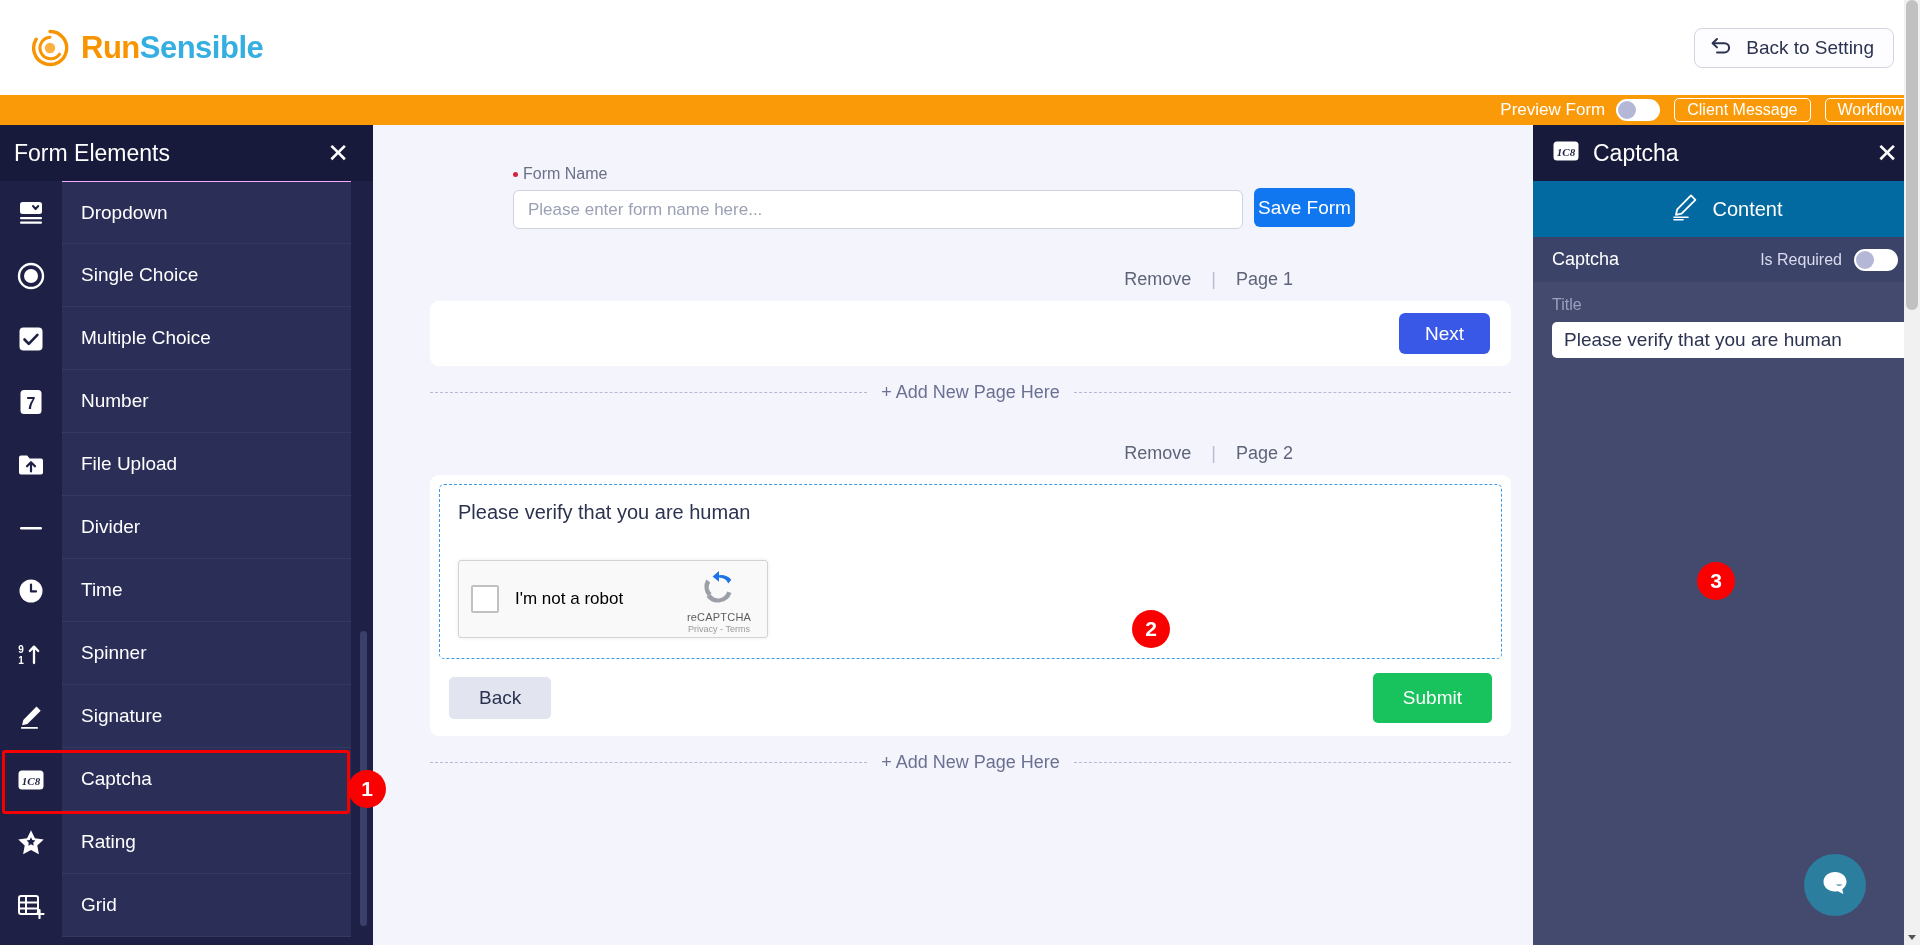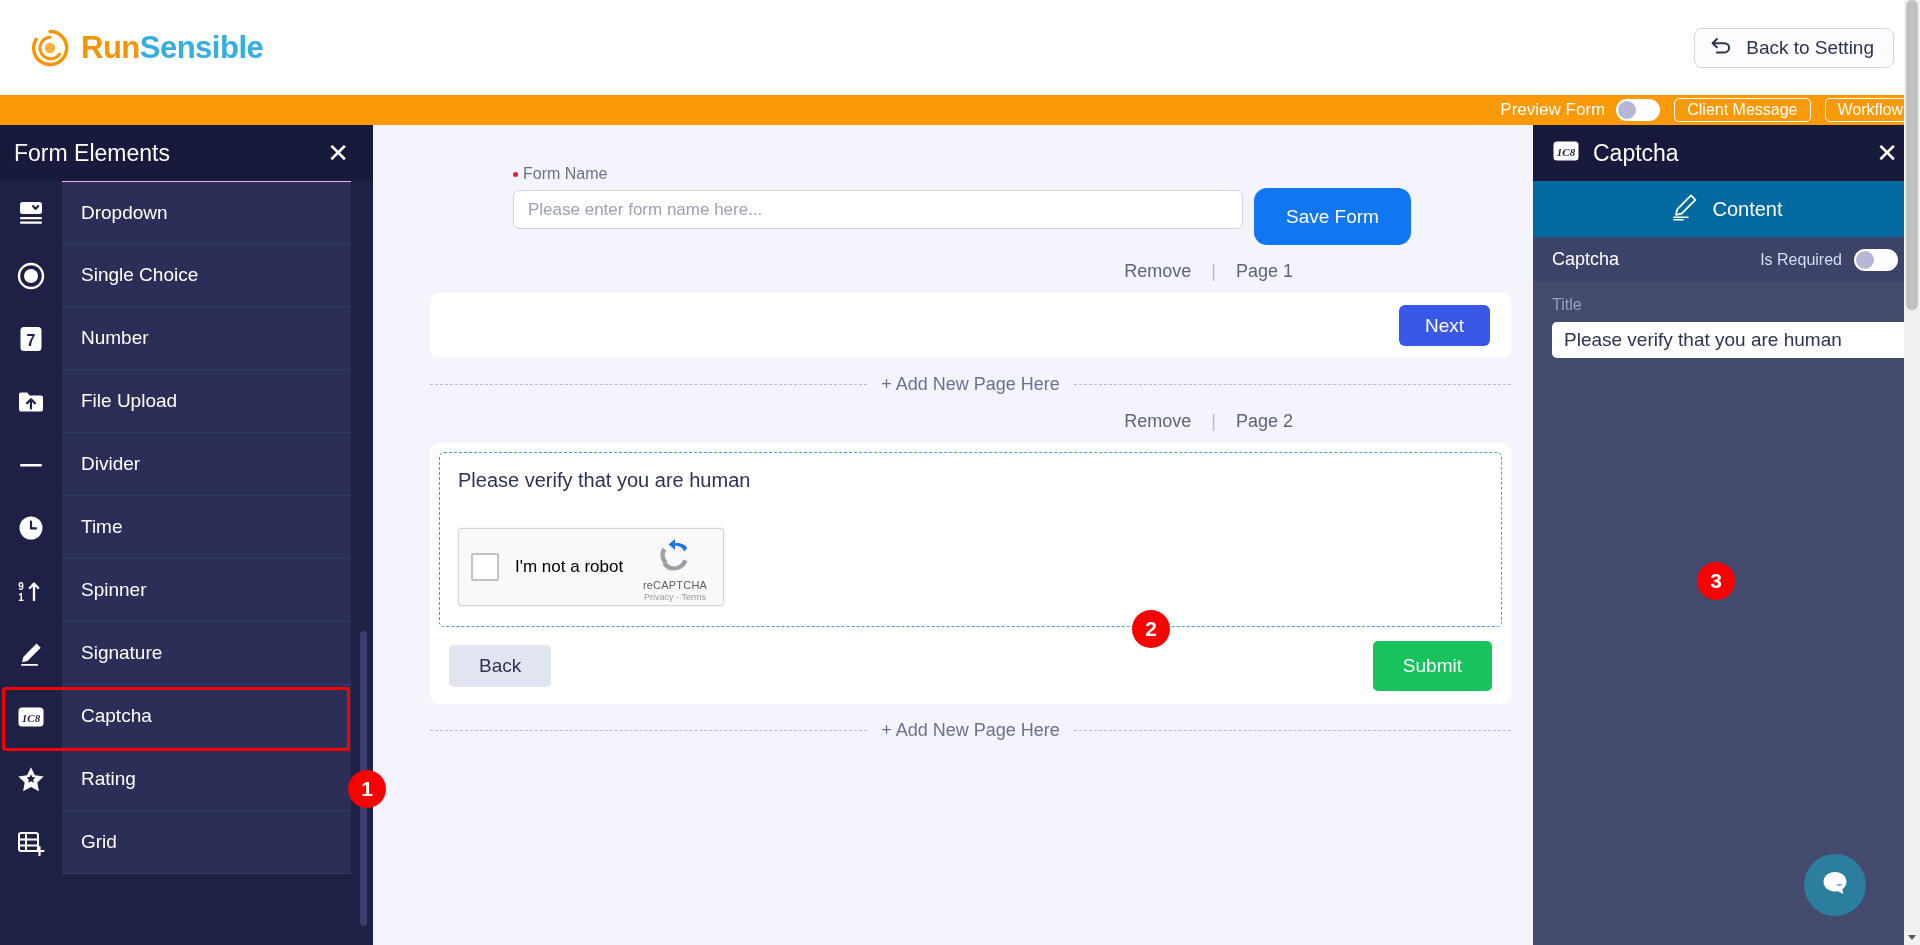--- a/index.html
+++ b/index.html
@@ -125,28 +125,28 @@
   .fn-wrap { width: 730px; }
   .fn-label { font-size: 16px; color: #6a7086; margin-bottom: 7px; display: flex; align-items: center; gap: 5px;}
   .req-dot { width: 5px; height: 5px; border-radius: 50%; background: #d8213a; display: inline-block;}
   .fn-input {
     width: 100%; height: 39px; border: 1px solid #cfd3e0; border-radius: 6px;
     background: #ffffff; padding: 0 14px; font-size: 17px; color: #2b3350;
     font-family: "Liberation Sans", sans-serif;
   }
   .fn-input::placeholder { color: #9ba1b4; }
   .save-btn {
-    height: 57px; margin-top: 23px; padding: 0 32px;
-    background: #1177f0; color: #ffffff; border: none; border-radius: 13px;
+    height: 39px; margin-top: 23px; padding: 0 4px;
+    background: #1177f0; color: #ffffff; border: none; border-radius: 6px;
     font-size: 19px; cursor: pointer; font-family: "Liberation Sans", sans-serif;
   }
 
   .page-meta {
     display: flex; align-items: center; justify-content: flex-end;
-    gap: 20px; padding: 0 240px 0 0; margin-top: 16px;
+    gap: 20px; padding: 0 240px 0 0; margin-top: 40px;
     font-size: 18px; color: #5e6478;
   }
   .page-meta .sep { color: #b8bcd0; }
   .page-meta span { cursor: pointer; }
 
   .page-card {
     margin: 11px 22px 0 57px; background: #ffffff;
     border-radius: 9px; min-height: 63px;
     display: flex; align-items: center; justify-content: flex-end;
     padding: 12px 21px;
@@ -166,21 +166,21 @@
   .page2-card {
     margin: 11px 22px 0 57px; background: #ffffff; border-radius: 9px;
     padding: 9px 9px 11px 9px;
   }
   .captcha-block {
     border: 1px dashed #3d9ae8; border-radius: 5px;
     padding: 16px 18px 20px 18px; position: relative;
   }
   .captcha-title { font-size: 20px; color: #2b3350; margin-bottom: 11px; }
   .recaptcha {
-    width: 266px; height: 78px; background: #f9f9f9;
+    width: 310px; height: 78px; background: #f9f9f9;
     border: 1px solid #d3d3d3; border-radius: 3px;
     box-shadow: 0 0 4px rgba(0,0,0,.08);
     display: flex; align-items: center; padding: 0 12px;
     position: relative;
     margin-top: 36px;
   }
   .rc-box {
     width: 28px; height: 28px; background: #ffffff;
     border: 2px solid #c1c1c1; border-radius: 2px; flex: none;
   }
@@ -325,20 +325,29 @@
     <div class="el-item">
       <span class="el-icon">
         <svg width="28" height="28" viewBox="0 0 28 28">
             <circle cx="14" cy="14" r="12" fill="none" stroke="#fff" stroke-width="2.4"></circle>
             <circle cx="14" cy="14" r="7" fill="#fff"></circle>
           </svg>
       </span>
       <span class="el-label">Single Choice</span>
     </div>
 
+    <div class="el-item">
+      <span class="el-icon">
+        <svg width="26" height="26" viewBox="0 0 26 26">
+            <rect x="1.5" y="1.5" width="23" height="23" rx="4" fill="#fff"></rect>
+            <path d="M6.5 13.5 l4.3 4.4 l8.6 -9" fill="none" stroke="#1e2145" stroke-width="2.6" stroke-linecap="round" stroke-linejoin="round"></path>
+          </svg>
+      </span>
+      <span class="el-label">Multiple Choice</span>
+    </div>
 
     <div class="el-item">
       <span class="el-icon">
         <svg width="26" height="26" viewBox="0 0 26 26">
             <rect x="2.5" y="1" width="21" height="24" rx="3.5" fill="#fff"></rect>
             <text x="13" y="19.5" font-family="Liberation Sans, sans-serif" font-size="16" font-weight="bold" fill="#1e2145" text-anchor="middle">7</text>
           </svg>
       </span>
       <span class="el-label">Number</span>
     </div>

